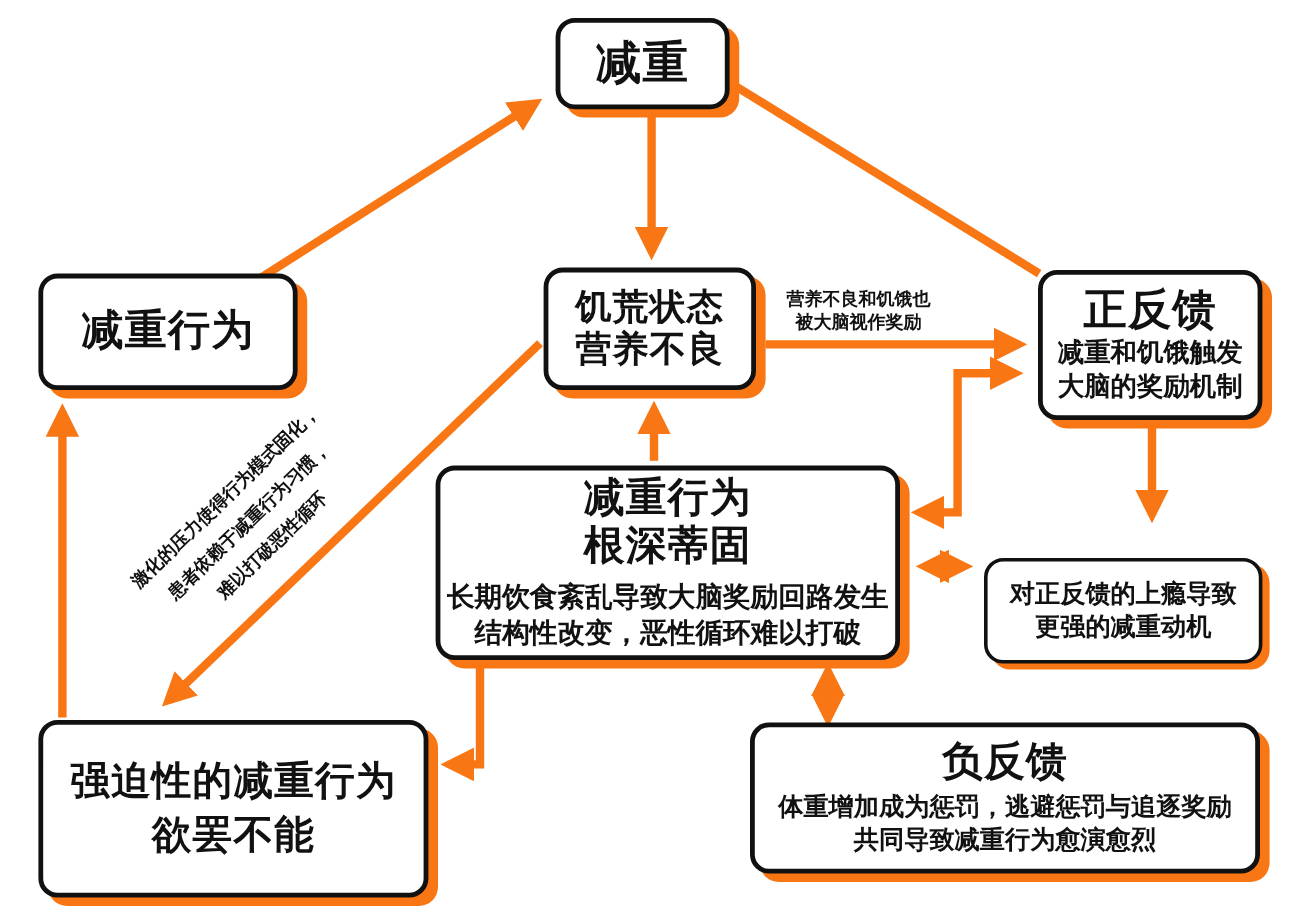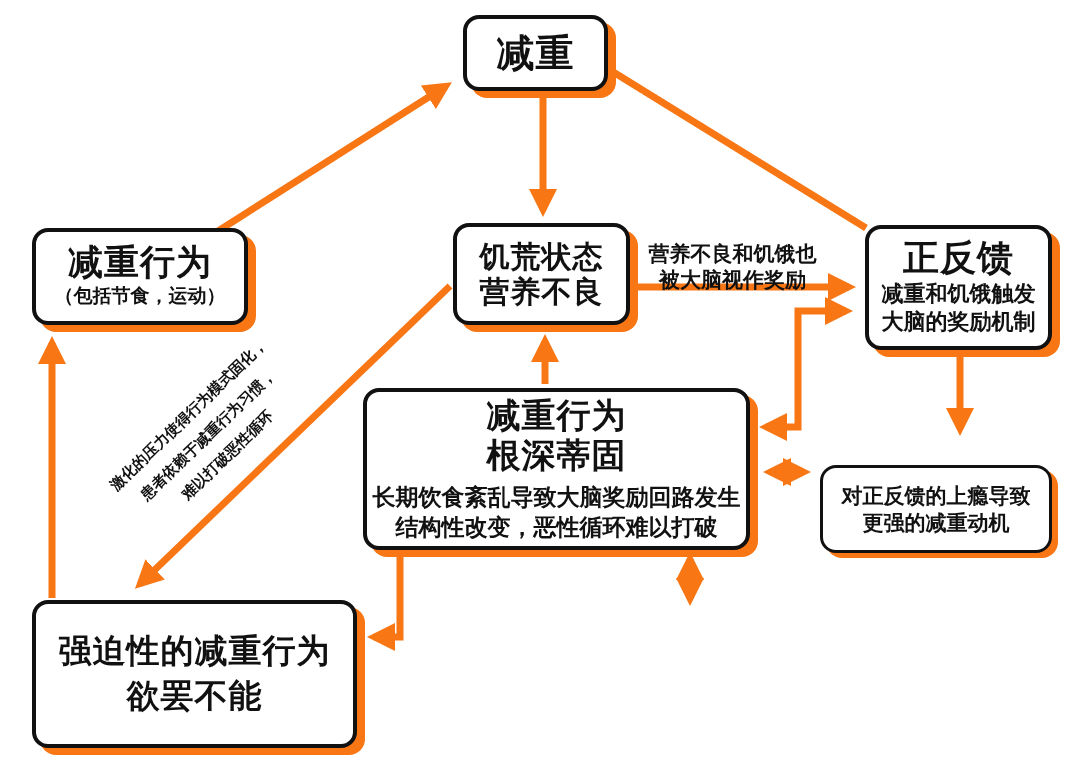--- a/index.html
+++ b/index.html
@@ -56,23 +56,23 @@
 
   #node-compulsive{left:32px;top:600px;width:325px;height:148px;}
   #node-compulsive .title{font-size:33px;line-height:1.35;}
 
   #node-negative{left:625px;top:602px;width:425px;height:126px;}
   #node-negative .title{font-size:34px;}
   #node-negative .subtitle{font-size:21px;line-height:1.35;margin-top:4px;}
 
   .edge-label{
     position:absolute;z-index:3;
-    left:645px;top:241px;width:175px;
+    left:628px;top:241px;width:175px;
     text-align:center;
-    font-size:21px;font-weight:bold;
+    font-size:15px;font-weight:bold;
     line-height:1.25;white-space:pre-line;
     color:var(--ink);
   }
   .rotated-note{
     position:absolute;z-index:3;
     left:60px;top:393px;width:295px;
     transform:rotate(-44deg);
     transform-origin:center center;
     text-align:center;
     font-size:15px;font-weight:bold;
@@ -106,21 +106,20 @@
       <path d="M 52 598 L 52 343" marker-end="url(#ah)"></path>
     </g>
   </svg>
 
   <div class="node" id="node-weight-loss">
     <div class="title">减重</div>
   </div>
 
   <div class="node" id="node-behavior">
     <div class="title">减重行为</div>
-    <div class="subtitle">（包括节食，运动）</div>
   </div>
 
   <div class="node" id="node-famine">
     <div class="title">饥荒状态
 营养不良</div>
   </div>
 
   <div class="node" id="node-positive">
     <div class="title">正反馈</div>
     <div class="subtitle">减重和饥饿触发
@@ -137,20 +136,25 @@
   <div class="node" id="node-addiction">
     <div class="title">对正反馈的上瘾导致
 更强的减重动机</div>
   </div>
 
   <div class="node" id="node-compulsive">
     <div class="title">强迫性的减重行为
 欲罢不能</div>
   </div>
 
+  <div class="node" id="node-negative">
+    <div class="title">负反馈</div>
+    <div class="subtitle">体重增加成为惩罚，逃避惩罚与追逐奖励
+共同导致减重行为愈演愈烈</div>
+  </div>
 
   <div class="edge-label">营养不良和饥饿也
 被大脑视作奖励</div>
 
   <div class="rotated-note">激化的压力使得行为模式固化，
 患者依赖于减重行为习惯，
 难以打破恶性循环</div>
 
 </div>
 

